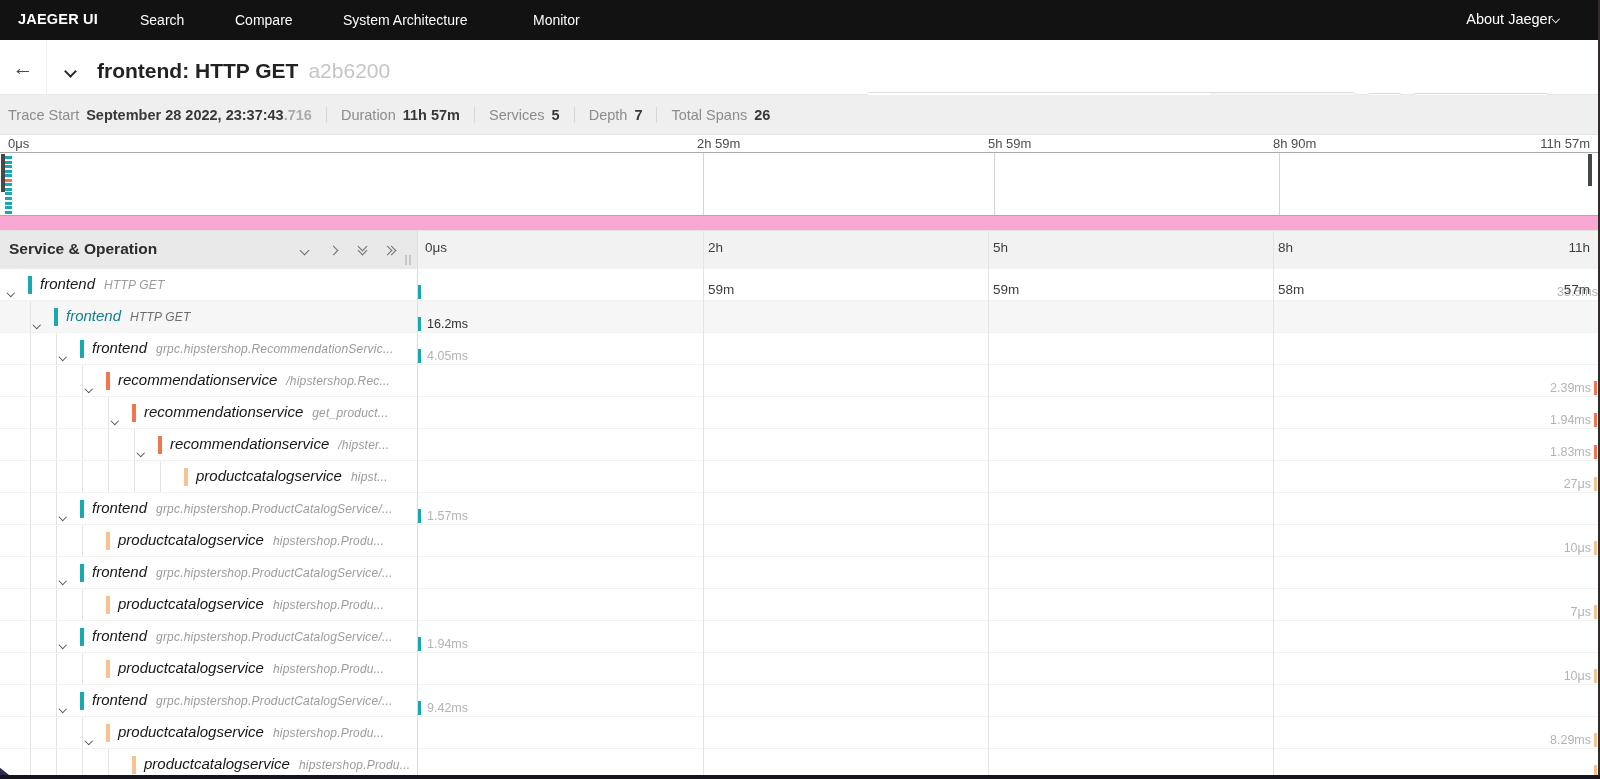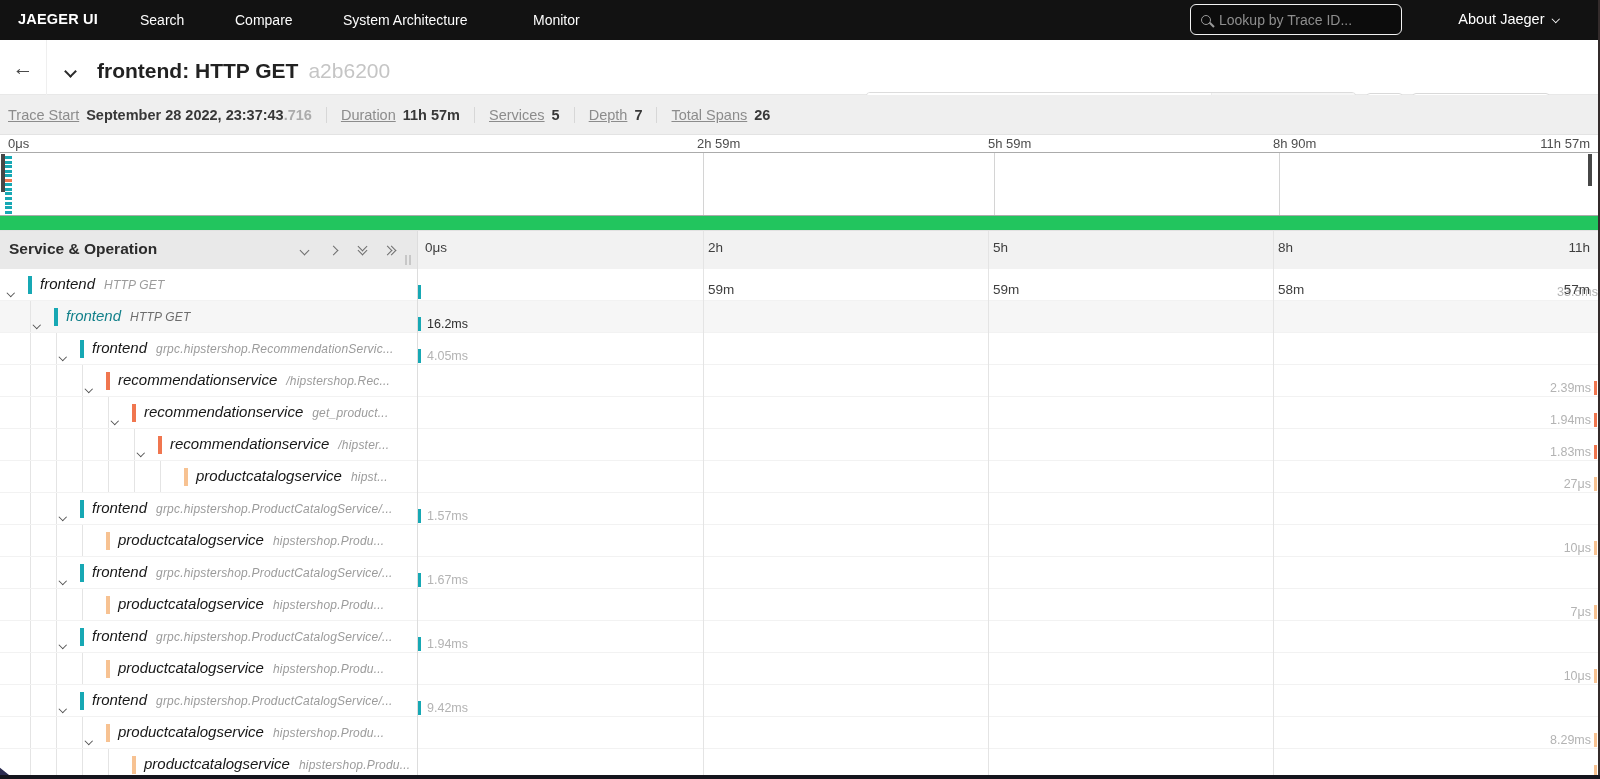--- a/index.html
+++ b/index.html
@@ -1,29 +1,29 @@
 <!DOCTYPE html>
 <html><head>
 <meta charset="utf-8">
 <style>
   * { margin:0; padding:0; box-sizing:border-box; }
   html,body { background:#e9e9e9; }
   body { font-family:"Liberation Sans","DejaVu Sans",sans-serif; }
-  #app { position:relative; width:1600px; height:779px; background:#22c55e; overflow:hidden; }
+  #app { position:relative; width:1600px; height:779px; background:#f9a8d4; overflow:hidden; }
 
   
   .topnav { position:absolute; left:0; top:0; width:1600px; height:40px; background:#121212; }
   .topnav .brand { position:absolute; left:18px; top:11px; color:#fff; font-size:14.5px; font-weight:bold; letter-spacing:.2px; }
   .topnav .nav-item { position:absolute; top:12px; color:#fdfdfd; font-size:14px; cursor:pointer; }
   .lookup { position:absolute; right:198px; top:4px; width:212px; height:31px; border:1px solid #f2f2f2; border-radius:6px; background:#0c0c0c; display:flex; align-items:center; padding:0 10px; }
   .mag-icon { width:10px; height:10px; border:1.6px solid #9a9a9a; border-radius:50%; position:relative; flex:0 0 auto; }
   .mag-icon::after { content:''; position:absolute; width:6px; height:1.6px; background:#9a9a9a; right:-5px; bottom:-2px; transform:rotate(45deg); }
   .lookup input { background:transparent; border:none; outline:none; color:#cfcfcf; font-size:14px; margin-left:8px; width:160px; font-family:inherit; }
   .lookup input::placeholder { color:#8e8e8e; }
-  .about { position:absolute; right:42px; top:11px; color:#fff; font-size:14.5px; display:flex; align-items:center; gap:8px; cursor:pointer; }
+  .about { position:absolute; right:42px; top:11px; color:#fff; font-size:14.5px; display:flex; align-items:center; gap:0; cursor:pointer; }
 
   
   .chv { display:inline-block; width:7px; height:7px; border-right:1.6px solid currentColor; border-bottom:1.6px solid currentColor; }
   .chv.down { transform:rotate(45deg); }
   .chv.right { transform:rotate(-45deg); }
   .chv.up { transform:rotate(-135deg); }
   .chv.sm { width:5.5px; height:5.5px; border-width:1.4px; }
 
   
   .trace-header { position:absolute; left:0; top:40px; width:1600px; height:55px; background:#fff; border-bottom:1px solid #e8e8e8; }
@@ -40,21 +40,21 @@
   .tool-btn { display:flex; align-items:center; justify-content:center; width:24px; height:24px; cursor:default; color:#cfcfcf; font-size:15px; }
   .locate-icon { width:9px; height:9px; border:1.4px solid currentColor; border-radius:50%; position:relative; }
   .locate-icon::after { content:''; position:absolute; inset:2.2px; border-radius:50%; background:currentColor; }
   .sq-btn { position:absolute; top:53px; height:36px; border:1px solid #d9d9d9; border-radius:4px; background:#fff; display:flex; align-items:center; justify-content:center; color:#4e4e4e; cursor:pointer; }
   .kbd-btn { left:1366px; width:37px; font-size:16px; }
   .view-btn { left:1412px; width:138px; font-size:14px; gap:9px; color:#484848; }
 
   
   .meta-bar { position:absolute; left:0; top:95px; width:1600px; height:40px; background:#efefef; border-bottom:1px solid #e3e3e3; display:flex; align-items:center; padding-left:8px; font-size:14.5px; }
   .meta-item { display:flex; align-items:baseline; }
-  .meta-label { color:#8c8c8c; margin-right:7px; white-space:pre;text-decoration:underline; }
+  .meta-label { color:#8c8c8c; margin-right:7px; white-space:pre; }
   .meta-value { color:#383838; font-weight:bold; }
   .meta-suffix { color:#ababab; font-weight:bold; }
   .meta-div { width:1px; height:16px; background:#d7d7d7; margin:0 14px; align-self:center; }
 
   
   .mini-labels { position:absolute; left:0; top:135px; width:1600px; height:17px; background:#fff; }
   .mini-tick { position:absolute; top:1px; font-size:13px; color:#4d4d4d; white-space:nowrap; }
   .mini-canvas { position:absolute; left:0; top:152px; width:1600px; height:64px; background:#fff; border-top:1px solid #ababab; border-bottom:1px solid #ababab; }
   .mini-grid { position:absolute; top:0; bottom:0; width:1px; background:#d4d4d4; }
   .mini-handle { position:absolute; width:4px; background:#474747; }
@@ -105,24 +105,20 @@
                clip-path:polygon(0 0, 0 100%, 100% 100%, 0 20%); }
 </style>
 </head>
 <body>
 
 <div id="app">
 
   <nav class="topnav">
     <span class="brand">JAEGER UI</span>
     <span id="navItems"><span class="nav-item" style="left: 140px;">Search</span><span class="nav-item" style="left: 235px;">Compare</span><span class="nav-item" style="left: 343px;">System Architecture</span><span class="nav-item" style="left: 533px;">Monitor</span></span>
-    <div class="lookup">
-      <span class="mag-icon"></span>
-      <input placeholder="Lookup by Trace ID..." style="">
-    </div>
     <span class="about">
       <span>About Jaeger</span>
       <span class="chv down sm"></span>
     </span>
   </nav>
 
   <header class="trace-header">
     <div class="back-cell">
       <span class="back-arrow">←</span>
     </div>
@@ -363,24 +359,20 @@
           </div>
         </div>
         <div class="row">
           <div class="row-left">
             <div class="guide" style="left: 30px;"></div>
             <div class="guide" style="left: 56px;"></div>
             <span class="tree-chv" style="left: 60px;"><span class="chv down sm"></span></span>
             <div class="cbar" style="left: 80px; background: rgb(23, 168, 180);"></div>
             <span class="svc" style="left: 92px;">frontend<span class="op">grpc.hipstershop.ProductCatalogService/...</span></span>
           </div>
-          <div class="row-right">
-            <div class="mini-span" style="left: 1px; background: rgb(23, 168, 180);"></div>
-            <span class="dur" style="left: 10px;">1.67ms</span>
-          </div>
         </div>
         <div class="row">
           <div class="row-left">
             <div class="guide" style="left: 30px;"></div>
             <div class="guide" style="left: 56px;"></div>
             <div class="guide" style="left: 82px;"></div>
             <div class="cbar" style="left: 106px; background: rgb(247, 194, 146);"></div>
             <span class="svc" style="left: 118px;">productcatalogservice<span class="op">hipstershop.Produ...</span></span>
           </div>
           <div class="row-right">

